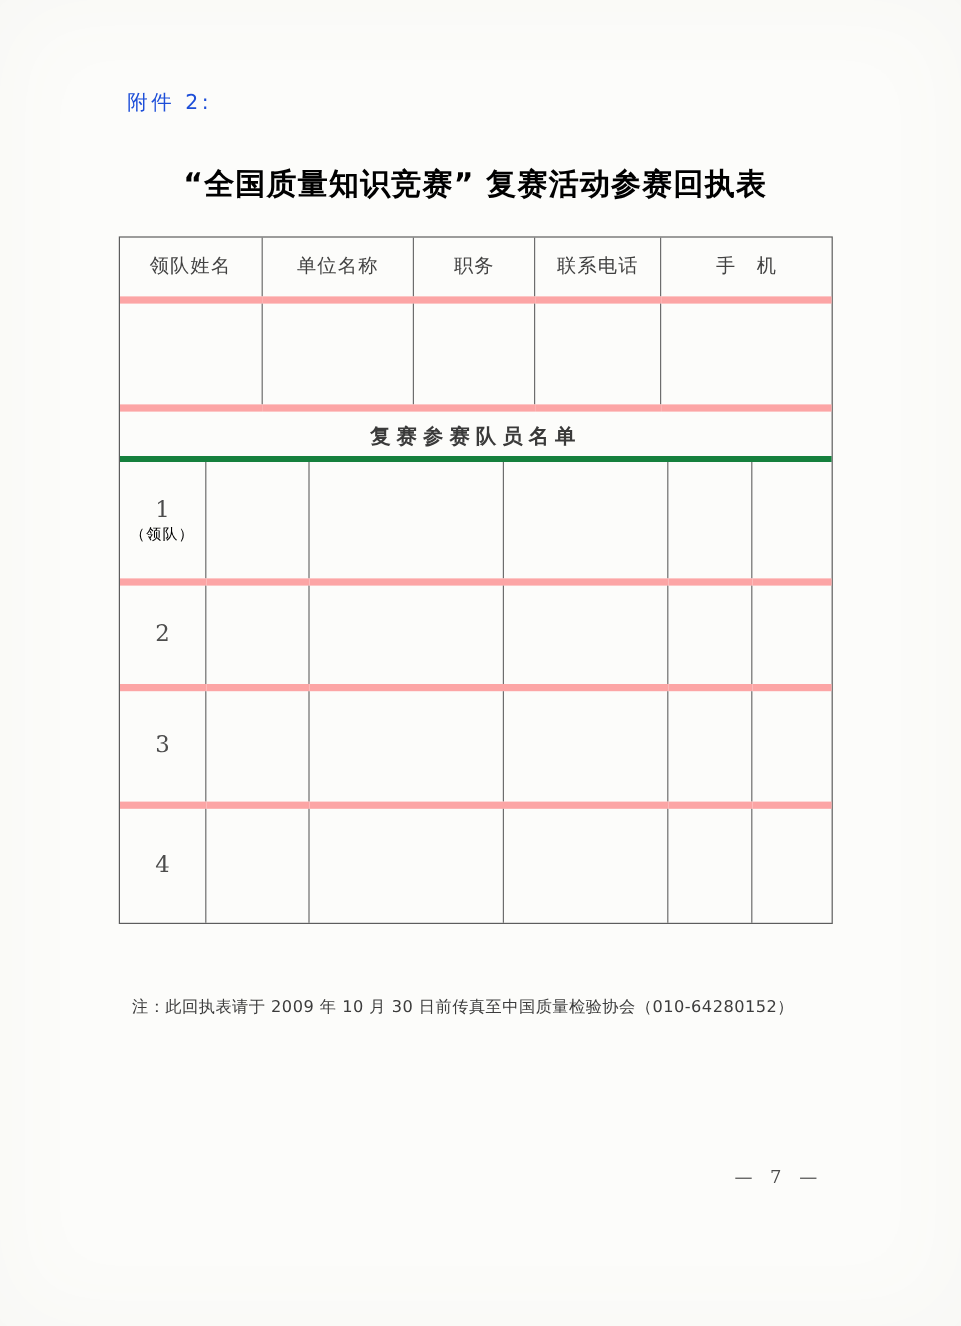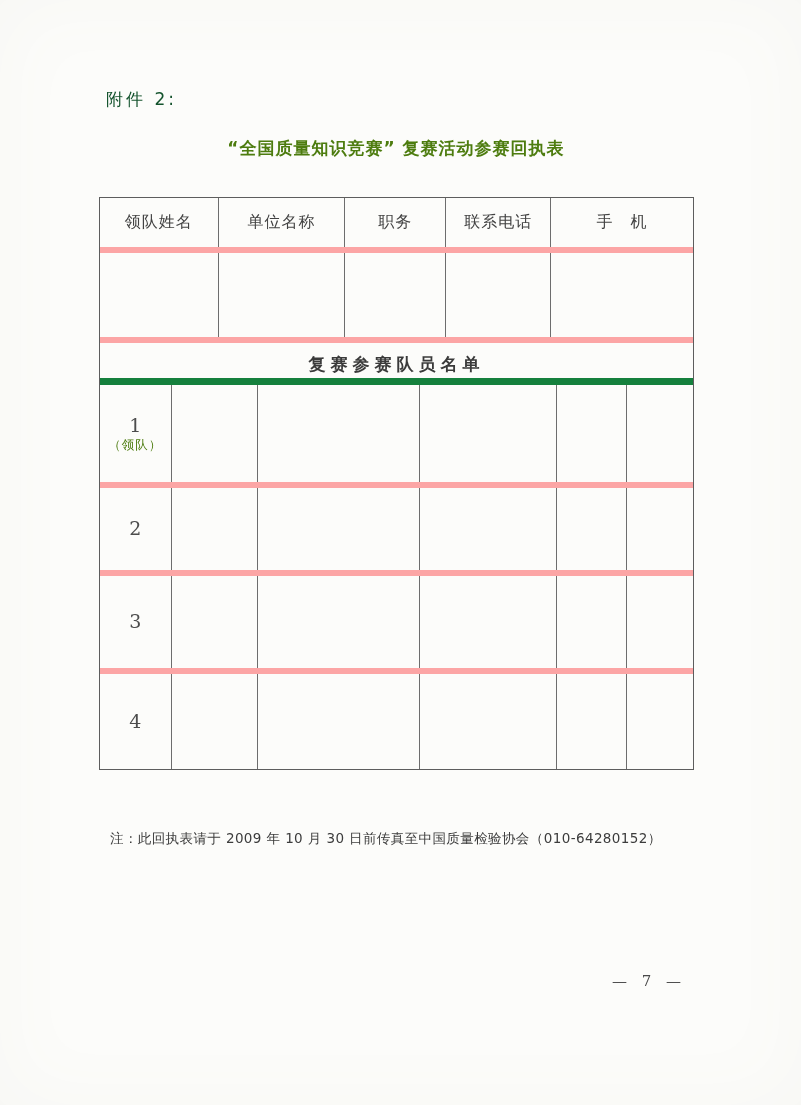--- a/index.html
+++ b/index.html
@@ -12,36 +12,36 @@
     background: #fcfcfa;
     font-family: "DejaVu Sans", "Liberation Sans", sans-serif;
     color: #3e3e3e;
     overflow: hidden;
     box-shadow: inset 0 0 80px rgba(120,115,100,0.04);
   }
 
   .attachment-label {
     position: absolute;
     left: 106px;
-    top: 88px;
+    top: 74px;
     font-size: 17px;
     letter-spacing: 3px;
-    color: #14532d;
+    color: #1d4ed8;
   }
 
   .doc-title {
     position: absolute;
     left: 99px;
     top: 137px;
     width: 594px;
     text-align: center;
-    font-size: 17px;
+    font-size: 25px;
     font-weight: 700;
     letter-spacing: 1px;
-    color: #4d7c0f;
+    color: #000000;
   }
 
   .form-box {
     position: absolute;
     left: 99px;
     top: 197px;
     width: 595px;
     border: 1px solid #5d5d5d;
     background: transparent;
   }
@@ -64,42 +64,42 @@
   }
   td:last-child { border-right: none; }
 
   .leader-header-row td { height: 52px; letter-spacing: 1px; }
   .leader-input-row td { height: 90px; }
 
   .section-title-bar {
     height: 42px;
     line-height: 42px;
     text-align: center;
-    border-bottom: 7px solid #15803d;
+    border-bottom: 5px solid #15803d;
     font-size: 17px;
     font-weight: 600;
     letter-spacing: 5px;
     color: #3a3a3a;
   }
 
   .member-header-row td { height: 50px; letter-spacing: 1px; }
   .member-row-1 td { height: 100px; }
   .member-row-2 td { height: 88px; }
   .member-row-3 td { height: 98px; }
   .member-row-4 td { height: 98px; border-bottom: none; }
 
   .row-no {
     font-family: "DejaVu Serif", "Liberation Serif", serif;
     font-size: 19px;
     color: #4c4c4c;
     line-height: 1.25;
   }
   .row-leader-note {
     font-size: 12.5px;
-    color: #4d7c0f;
+    color: #000000;
     letter-spacing: 1px;
     line-height: 1.3;
   }
 
   .note-text {
     position: absolute;
     left: 110px;
     top: 830px;
     width: 620px;
     font-size: 13.5px;

